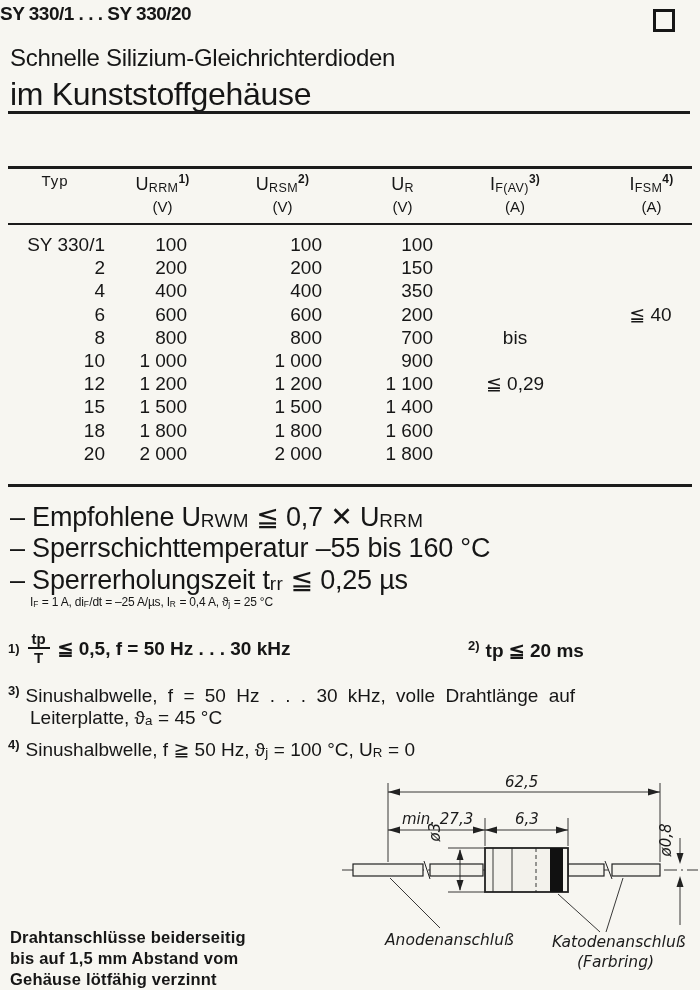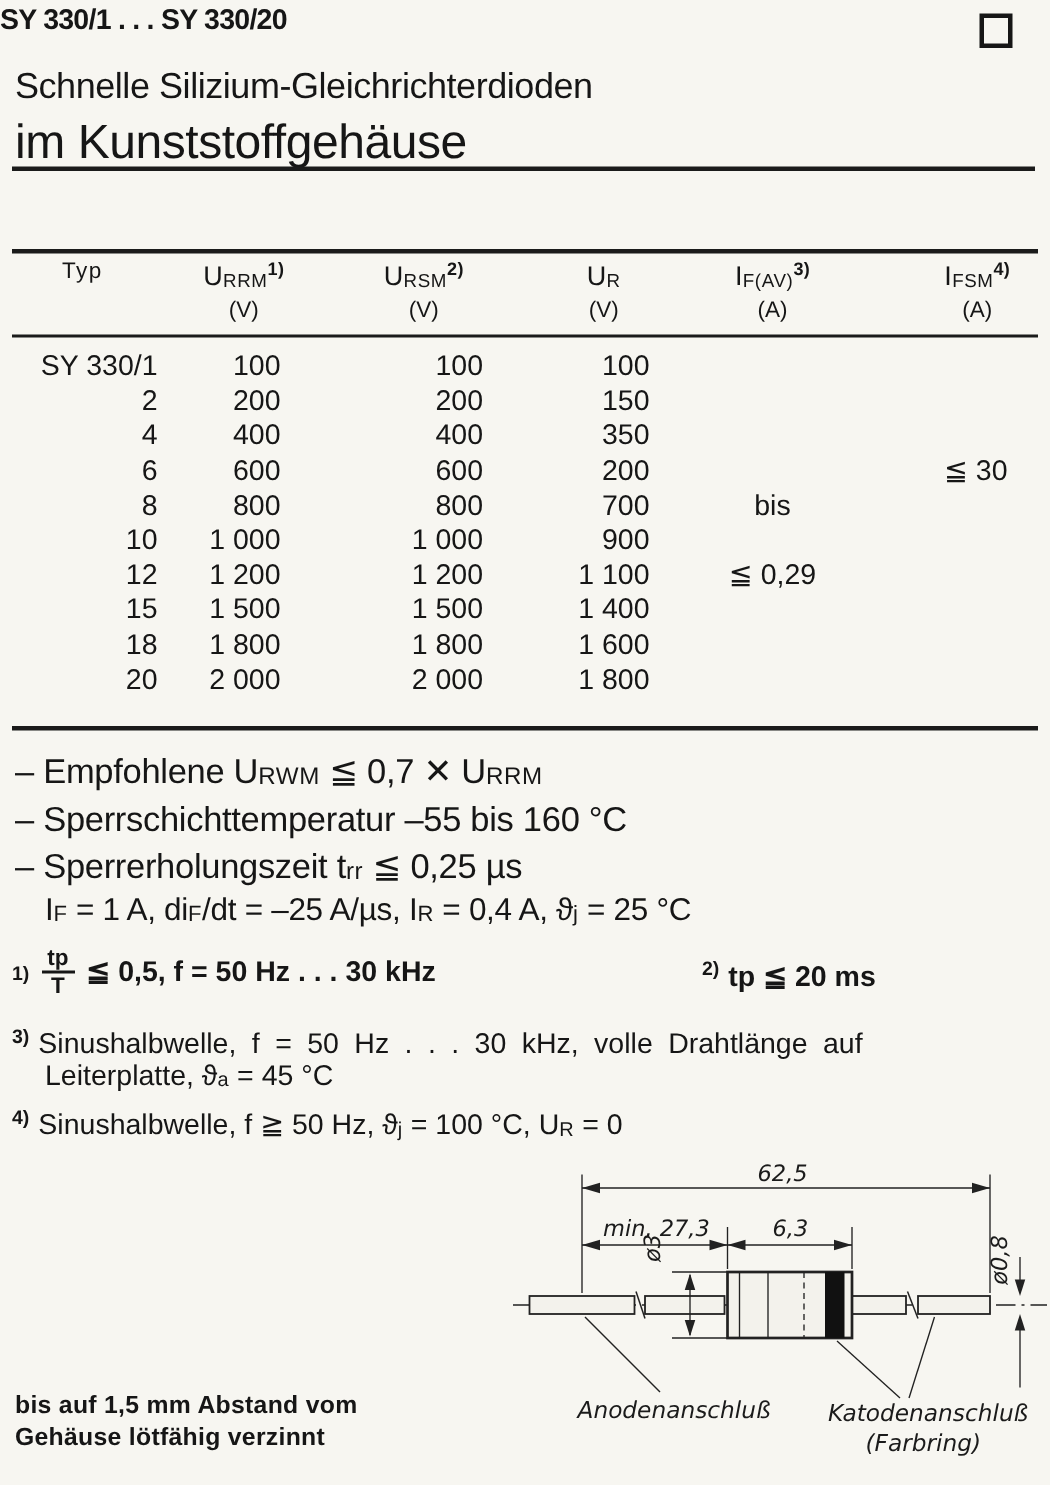--- a/index.html
+++ b/index.html
@@ -35,25 +35,25 @@
   .trow { display:grid; grid-template-columns:110px 105px 135px 105px 120px 125px; line-height:23.2px; }
   .c0 { text-align:right; padding-right:5px; }
   .c1 { text-align:right; padding-right:28px; }
   .c2 { text-align:right; padding-right:28px; }
   .c3 { text-align:right; padding-right:22px; }
   .c4 { text-align:center; }
   .c5 { text-align:center; padding-left:26px; }
   .rule-tablebottom { top:484px; left:8px; width:684px; height:3px; }
 
   
-  .note { font-size:23px; letter-spacing:-0.2px; white-space:nowrap; }
+  .note { font-size:27px; letter-spacing:-0.2px; white-space:nowrap; }
   .note1 { top:501px; left:10px; }
   .note2 { top:533px; left:10px; }
   .note3 { top:564px; left:10px; }
-  .note4 { top:595px; left:30px; font-size:21px; }
+  .note4 { top:595px; left:30px; font-size:12px; }
   .sc { font-size:70%; vertical-align:-0.06em; letter-spacing:0.4px; }
 
   
   .fn { font-size:19px; }
   .fnmark { font-size:13px; vertical-align:super; font-weight:bold; margin-right:6px; }
   .fn1 { top:631px; left:8px; display:flex; align-items:center; font-weight:bold; }
   .frac { display:inline-flex; flex-direction:column; align-items:center; margin:0 8px 0 2px; }
   .frac .num, .frac .den { font-size:15px; line-height:15px; font-weight:bold; }
   .frac .bar { width:22px; height:2px; background:#161616; margin:1px 0; }
   .fn2 { top:638px; left:468px; font-weight:bold; }
@@ -132,21 +132,21 @@
       <span class="c2">400</span>
       <span class="c3">350</span>
       <span class="c5"></span>
     </div>
   <div class="trow">
       <span class="c0">6</span>
       <span class="c1">600</span>
       <span class="c2">600</span>
       <span class="c3">200</span>
       <span class="c4"></span>
-      <span class="c5">≦ 30</span>
+      <span class="c5">≦ 40</span>
     </div>
   <div class="trow">
       <span class="c0">8</span>
       <span class="c1">800</span>
       <span class="c2">800</span>
       <span class="c3">700</span>
       <span class="c4">bis</span>
       <span class="c5"></span>
     </div>
   <div class="trow">
@@ -292,15 +292,16 @@
   <text class="dimtext" x="62" y="54">min. 27,3</text>
   <text class="dimtext" x="175" y="54">6,3</text>
   <text class="dimtext" transform="rotate(-90 100 62)" x="100" y="62" text-anchor="middle">ø3</text>
   <text class="dimtext" transform="rotate(-90 331 70)" x="331" y="70" text-anchor="middle">ø0,8</text>
   <text class="lbltext" x="45" y="175">Anodenanschluß</text>
   <text class="lbltext" x="212" y="177">Katodenanschluß</text>
   <text class="lbltext" x="237" y="197">(Farbring)</text>
 </svg>
 
 <div class="abs solder">
+  <div>Drahtanschlüsse beiderseitig</div>
   <div>bis auf 1,5 mm Abstand vom</div>
   <div>Gehäuse lötfähig verzinnt</div>
 </div>
 
 </body></html>

